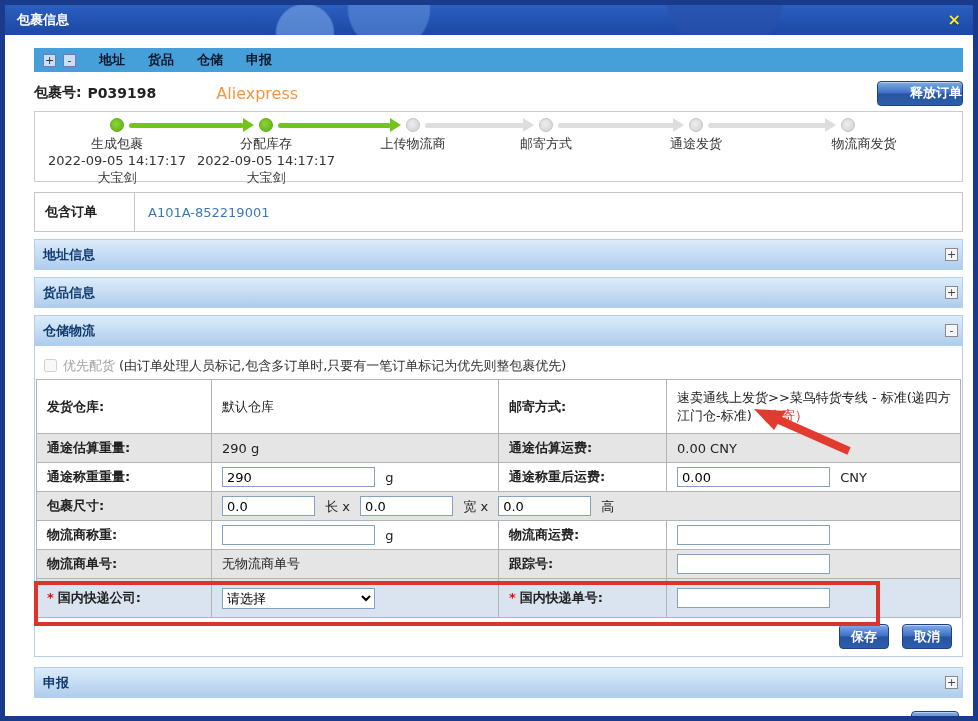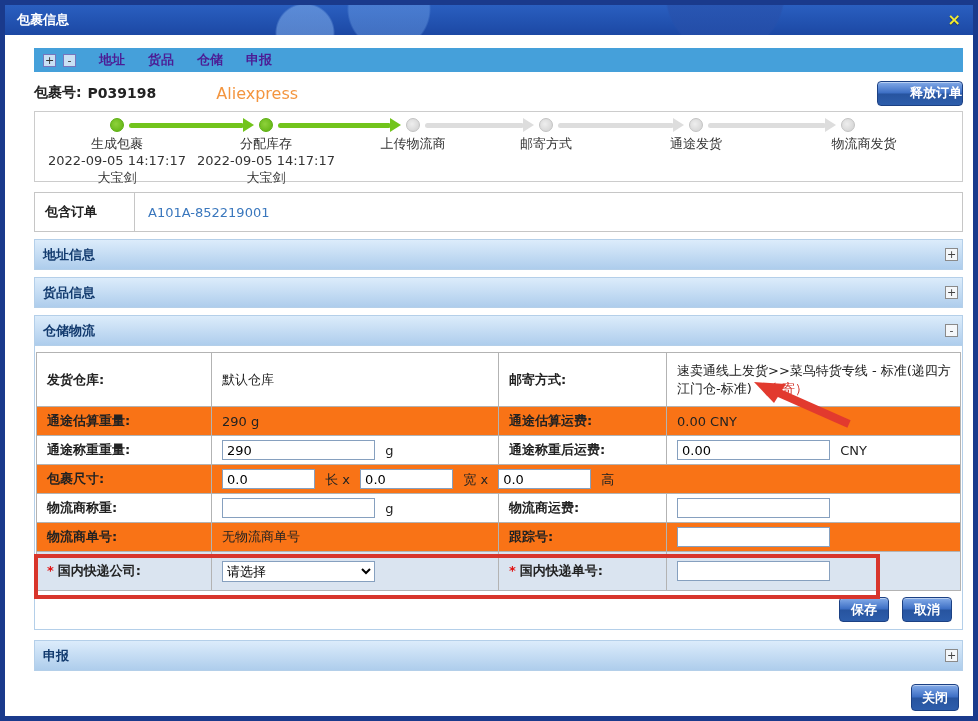--- a/index.html
+++ b/index.html
@@ -18,21 +18,21 @@
   .titlebar .title { color:#fff; font-weight:bold; font-size:13px; }
   .titlebar .close { margin-left:auto; color:#f4ec2e; font-weight:bold; font-size:16px; line-height:16px; cursor:pointer; text-shadow: 0 1px 1px rgba(0,0,0,.4); }
 
   .content { padding: 13px 10px 0 29px; }
   .w { width: 929px; }
 
   
   .toolbar { height: 24px; background: #45a0da; display:flex; align-items:center; padding-left: 9px; }
   .tbox { width:13px; height:13px; border:1px solid #7676bd; background: rgba(225,235,248,.85); color:#333;
           font-size:11px; line-height:11px; text-align:center; margin-right:7px; cursor:pointer; }
-  .tmenu { color:#4c1d95; font-weight:bold; margin-left:23px; cursor:pointer; }
+  .tmenu { color:#0f172a; font-weight:bold; margin-left:23px; cursor:pointer; }
 
   
   .pkgrow { margin-top: 8px; height: 26px; display:flex; align-items:center; }
   .pkgrow .lbl { font-weight:bold; font-size:14px; }
   .pkgrow .num { font-weight:bold; font-size:14px; margin-left:6px; }
   .pkgrow .chan { color:#f3953f; font-size:16px; margin-left:60px; }
   .btn { background: linear-gradient(180deg,#84abe8 0%, #3c6ec4 48%, #27549f 52%, #2d5dab 100%);
          border:1px solid #1c4184; border-radius:4px; color:#fff; font-weight:bold; font-size:13px;
          box-shadow: inset 0 1px 0 rgba(255,255,255,.45); cursor:pointer; font-family: inherit; }
   .btn-release { margin-left:auto; width:86px; height:25px;text-align:right; }
@@ -66,21 +66,21 @@
   
   .panel { border:1px solid #b4cfe9; border-top:none; padding: 6px 1px 5px 1px; }
   .prio { height:27px; display:flex; align-items:center; padding-left:8px; }
   .prio input { width:13px; height:13px; margin-right:6px; }
   .prio .plbl { color:#a3a3a3; }
   .prio .pnote { color:#333; margin-left:4px; }
 
   .table-wrap { position:relative; }
   table.form { width:100%; border-collapse:collapse; table-layout:fixed; }
   table.form td { border:1px solid #b3b3b3; height:29px; padding:2px 6px 2px 10px; vertical-align:middle; }
-  table.form tr.alt td { background:#f97316; }
+  table.form tr.alt td { background:#e5e5e5; }
   table.form tr.tall td { height:54px; }
   table.form tr.last td { height:39px; background:#dae4f0; }
   td.flabel { font-weight:bold; }
   .redtxt { color:#d02a20; }
   .req { color:#e01010; font-weight:bold; margin-right:4px; }
   input.fin { height:20px; border:1px solid #86a0bf; font-size:13px; padding:1px 4px; width:153px; font-family:inherit; background:#fff; }
   input.fin.dim { width:93px; }
   .dimsep { margin:0 6px; }
   select.fsel { width:153px; height:21px; border:1px solid #86a0bf; font-size:13px; font-family:inherit; background:#fff; }
 
@@ -173,20 +173,25 @@
       <span class="stitle">货品信息</span>
       <span class="toggle">+</span>
     </div>
 
     <div class="sect w">
       <span class="stitle">仓储物流</span>
       <span class="toggle">-</span>
     </div>
 
     <div class="panel w">
+      <div class="prio">
+        <input type="checkbox" disabled="" style="">
+        <span class="plbl">优先配货</span>
+        <span class="pnote">(由订单处理人员标记,包含多订单时,只要有一笔订单标记为优先则整包裹优先)</span>
+      </div>
 
       <div class="table-wrap">
         <table class="form">
           <colgroup>
               <col style="width:175px">
               <col style="width:287px">
               <col style="width:168px">
               <col>
             </colgroup>
           <tbody>

